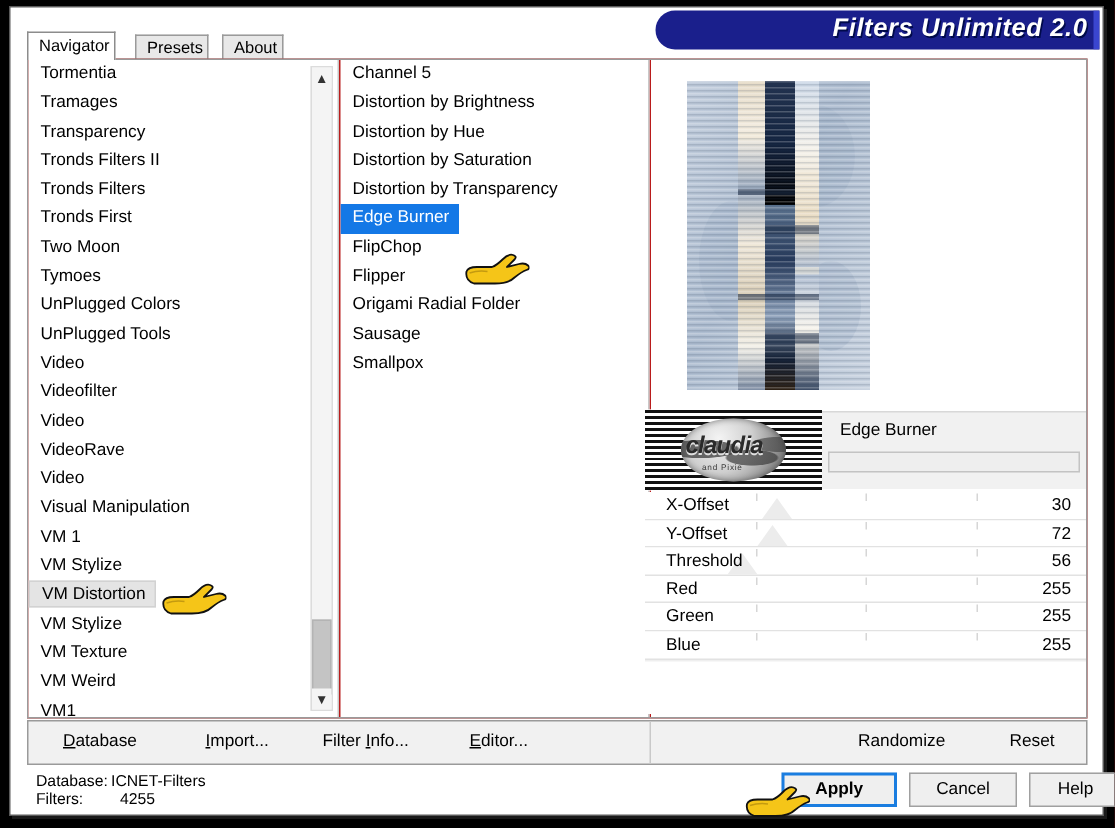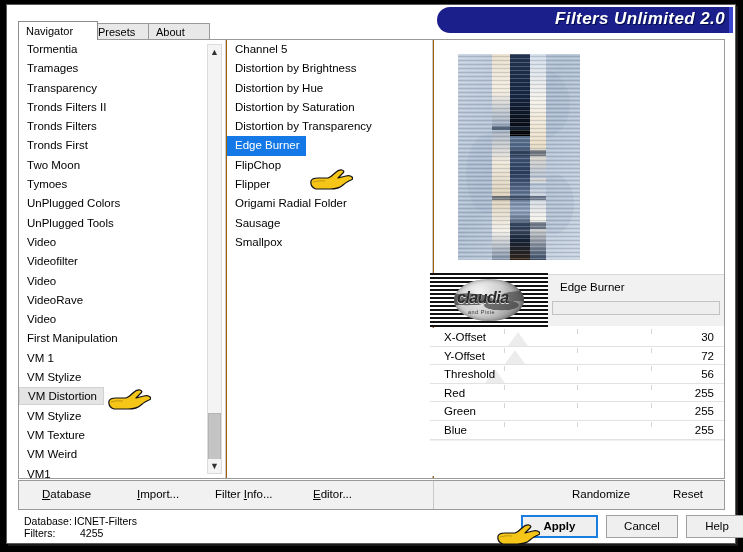--- a/index.html
+++ b/index.html
@@ -65,38 +65,38 @@
   }
   .tab {
     position: absolute;
     top: 2px;
     height: 17px;
     background: #e8e8e8;
     border: 1px solid #9a9a9a;
     border-bottom: none;
     font-size: 11px;
     color: #000;
-    padding: 1px 24px 0 7px;
+    padding: 1px 3px 0 7px;
     line-height: 15px;
     white-space: nowrap;
   }
   .tab.active {
     top: 0px;
     height: 19px;
     background: #ffffff;
     border-color: #8c8c8c;
     line-height: 17px;
     z-index: 3;
   }
   
   .content-panel {
     position: absolute;
     left: 9px; top: 32px;
     width: 707px; height: 440px;
-    background: #a16207;
+    background: #b91c1c;
     border: 1px solid #9a9a9a;
   }
   
   .list-col {
     position: absolute;
     top: 0px;
     background: #ffffff;
     overflow: hidden;
   }
   .list-left  { left: 0px;   width: 207px; height: 438px; border-right: 1px solid #c8c8c8;}
@@ -395,21 +395,21 @@
               <div class="li-row">
                 <div class="li">Video</div>
               </div>
               <div class="li-row">
                 <div class="li">VideoRave</div>
               </div>
               <div class="li-row">
                 <div class="li">Video</div>
               </div>
               <div class="li-row">
-                <div class="li">First Manipulation</div>
+                <div class="li">Visual Manipulation</div>
               </div>
               <div class="li-row">
                 <div class="li">VM 1</div>
               </div>
               <div class="li-row">
                 <div class="li">VM Stylize</div>
               </div>
               <div class="li-row"><div class="li sel-gray">VM Distortion</div></div>
               <div class="li-row">
                 <div class="li">VM Stylize</div>

